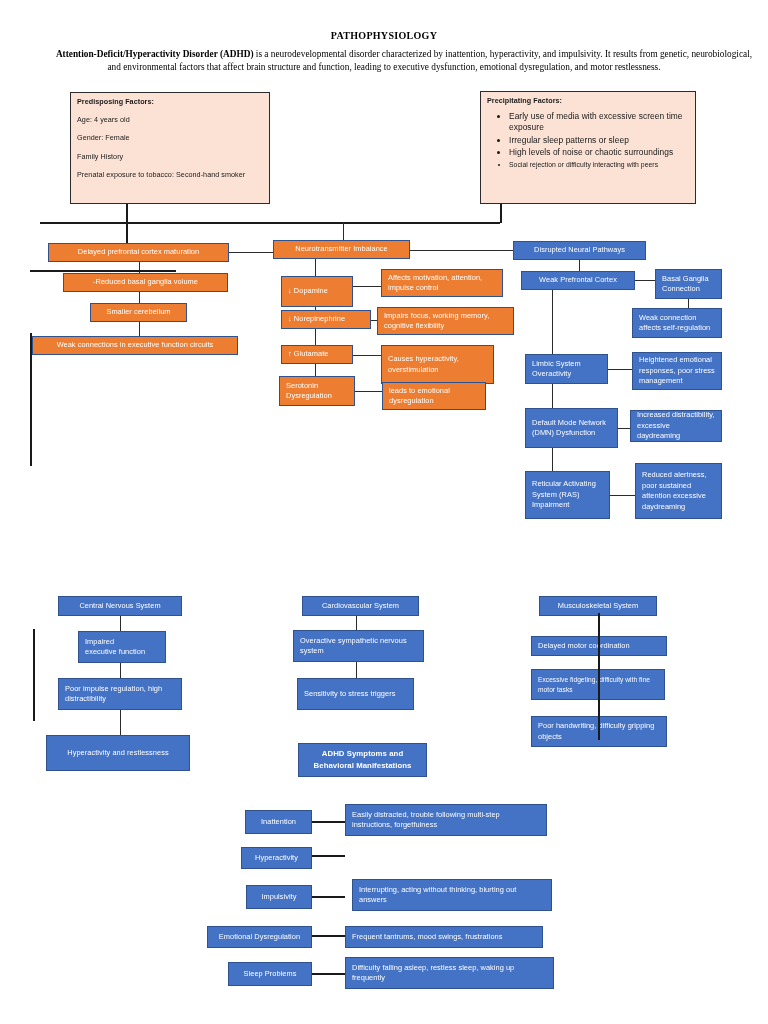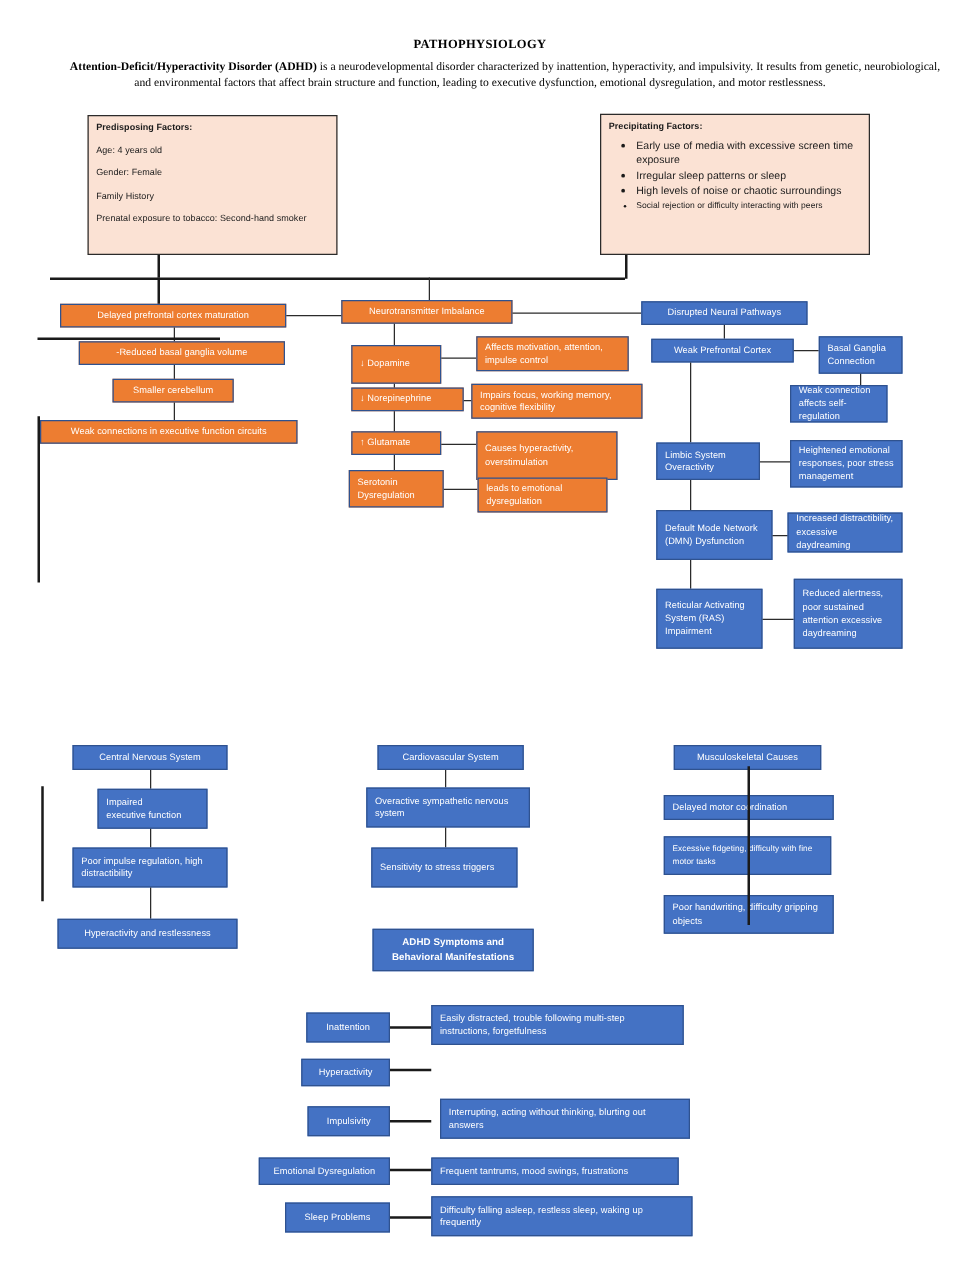--- a/index.html
+++ b/index.html
@@ -179,21 +179,21 @@
   <div class="ln lnv" style="left:579px;top:260px;height:11px;"></div>
 
   <div class="box blue pad center" style="left:521px;top:271px;width:114px;height:19px;">
     <span class="t">Weak Prefrontal Cortex</span>
   </div>
   <div class="ln lnh" style="left:635px;top:280px;width:20px;"></div>
   <div class="box blue pad" style="left:655px;top:269px;width:67px;height:30px;">
     <span class="t">Basal Ganglia Connection</span>
   </div>
   <div class="ln lnv" style="left:688px;top:299px;height:9px;"></div>
-  <div class="box blue pad" style="left:632px;top:308px;width:78px;height:30px;">
+  <div class="box blue pad" style="left:632px;top:308px;width:90px;height:30px;">
     <span class="t">Weak connection affects self-regulation</span>
   </div>
 
   <div class="ln lnv" style="left:552px;top:290px;height:64px;"></div>
 
   <div class="box blue pad" style="left:525px;top:354px;width:83px;height:30px;">
     <span class="t">Limbic System Overactivity</span>
   </div>
   <div class="ln lnh" style="left:608px;top:369px;width:24px;"></div>
   <div class="box blue pad" style="left:632px;top:352px;width:90px;height:38px;">
@@ -226,39 +226,39 @@
   <div class="ln lnv" style="left:120px;top:616px;height:15px;"></div>
   <div class="box blue pad" style="left:78px;top:631px;width:88px;height:32px;">
     <span class="t" style="white-space:pre-line;">Impaired
 executive function</span>
   </div>
   <div class="ln lnv" style="left:120px;top:663px;height:15px;"></div>
   <div class="box blue pad" style="left:58px;top:678px;width:124px;height:32px;">
     <span class="t">Poor impulse regulation, high distractibility</span>
   </div>
   <div class="ln lnv" style="left:120px;top:710px;height:25px;"></div>
-  <div class="box blue pad center" style="left:46px;top:735px;width:144px;height:24px;">
+  <div class="box blue pad center" style="left:46px;top:735px;width:144px;height:36px;">
     <span class="t">Hyperactivity and restlessness</span>
   </div>
   <div class="ln lnv lnthick" style="left:33px;top:629px;height:92px;width:1.6px;"></div>
 
   <div class="box blue pad center" style="left:302px;top:596px;width:117px;height:20px;">
     <span class="t">Cardiovascular System</span>
   </div>
   <div class="ln lnv" style="left:356px;top:616px;height:14px;"></div>
   <div class="box blue pad" style="left:293px;top:630px;width:131px;height:32px;">
     <span class="t">Overactive sympathetic nervous system</span>
   </div>
   <div class="ln lnv" style="left:356px;top:662px;height:16px;"></div>
   <div class="box blue pad" style="left:297px;top:678px;width:117px;height:32px;">
     <span class="t">Sensitivity to stress triggers</span>
   </div>
 
   <div class="box blue pad center" style="left:539px;top:596px;width:118px;height:20px;">
-    <span class="t">Musculoskeletal Causes</span>
+    <span class="t">Musculoskeletal System</span>
   </div>
   <div class="box blue pad" style="left:531px;top:636px;width:136px;height:20px;">
     <span class="t">Delayed motor coordination</span>
   </div>
   <div class="box blue pad" style="left:531px;top:669px;width:134px;height:31px;">
     <span class="t" style="font-size:6.6px;line-height:9.5px;">Excessive fidgeting, difficulty with fine motor tasks</span>
   </div>
   <div class="box blue pad" style="left:531px;top:716px;width:136px;height:31px;">
     <span class="t">Poor handwriting, difficulty gripping objects</span>
   </div>

